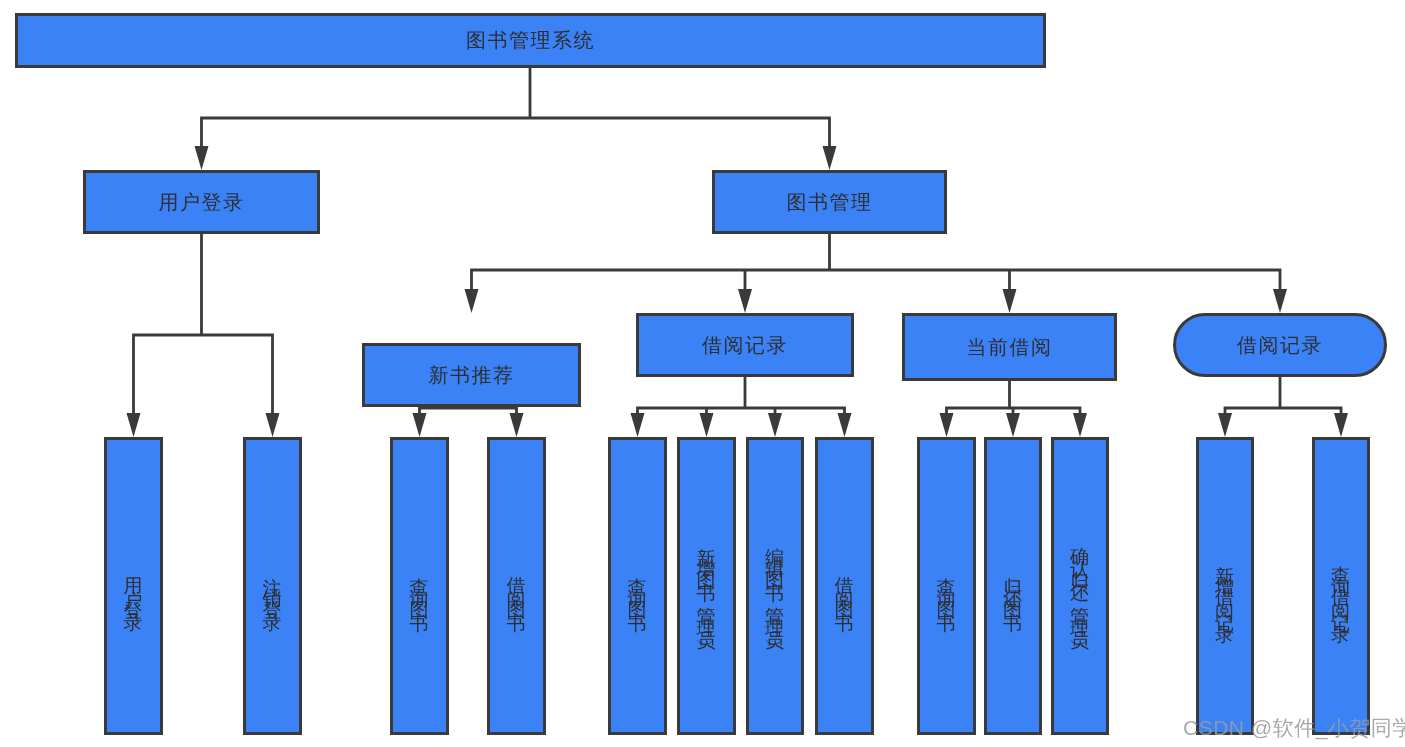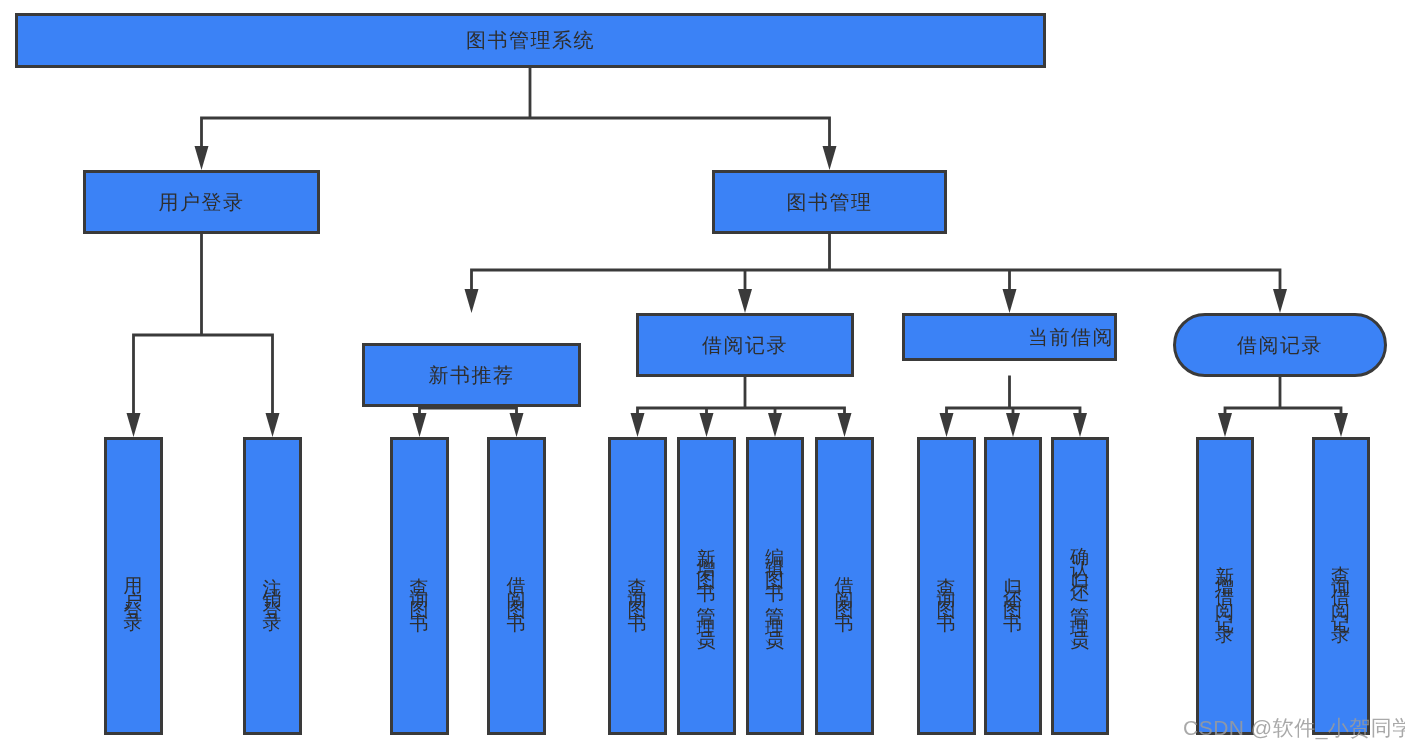--- a/index.html
+++ b/index.html
@@ -108,21 +108,21 @@
   <div class="node hbox" style="left:712px;top:170px;width:235px;height:64px;justify-content:center;">
     <span>图书管理</span>
   </div>
 
   <div class="node hbox" style="left:362px;top:313px;width:219px;height:64px;margin-top:30px;">
     <span>新书推荐</span>
   </div>
   <div class="node hbox" style="left:636px;top:313px;width:218px;height:64px;">
     <span>借阅记录</span>
   </div>
-  <div class="node hbox" style="left:902px;top:313px;width:215px;height:48px;justify-content:flex-end;">
+  <div class="node hbox" style="left:902px;top:313px;width:215px;height:68px;">
     <span>当前借阅</span>
   </div>
   <div class="node hbox" style="left:1173px;top:313px;width:214px;height:64px;border-radius:32px;">
     <span>借阅记录</span>
   </div>
 
   <div class="node vbox" style="left:104px;top:437px;width:59px;height:298px;">
     <span class="vtext">用户登录</span>
   </div>
   <div class="node vbox" style="left:243px;top:437px;width:59px;height:298px;">

